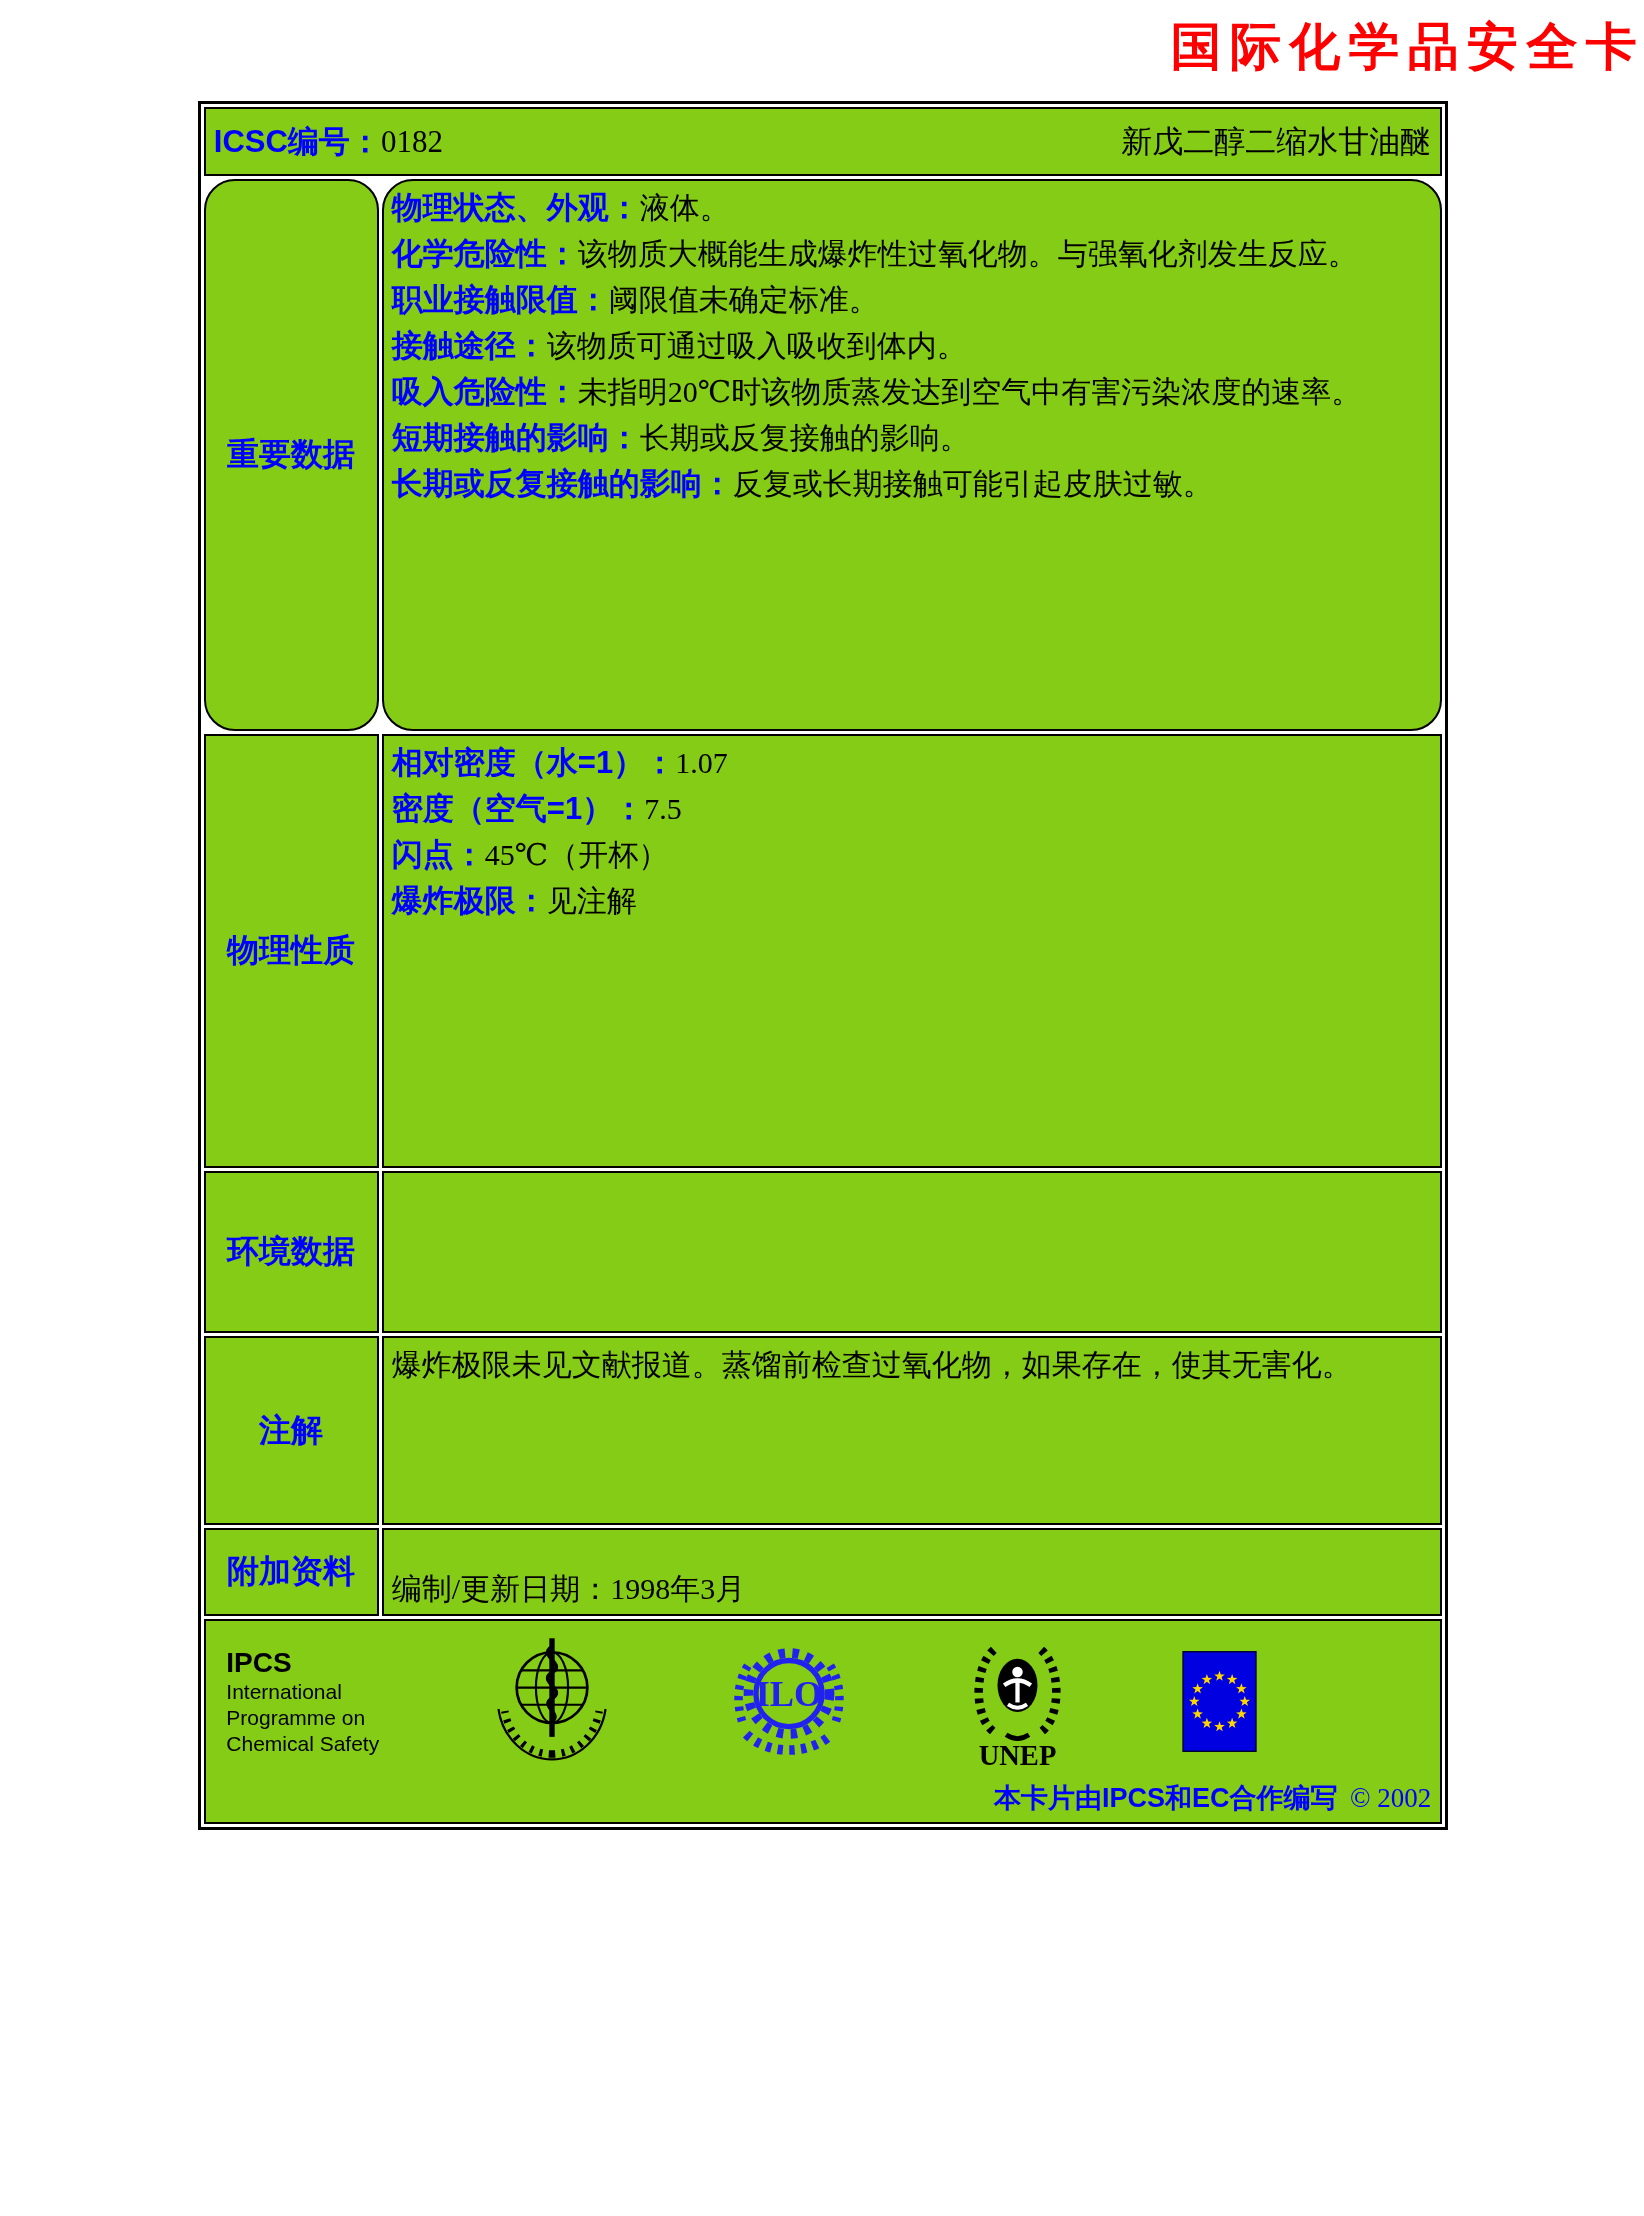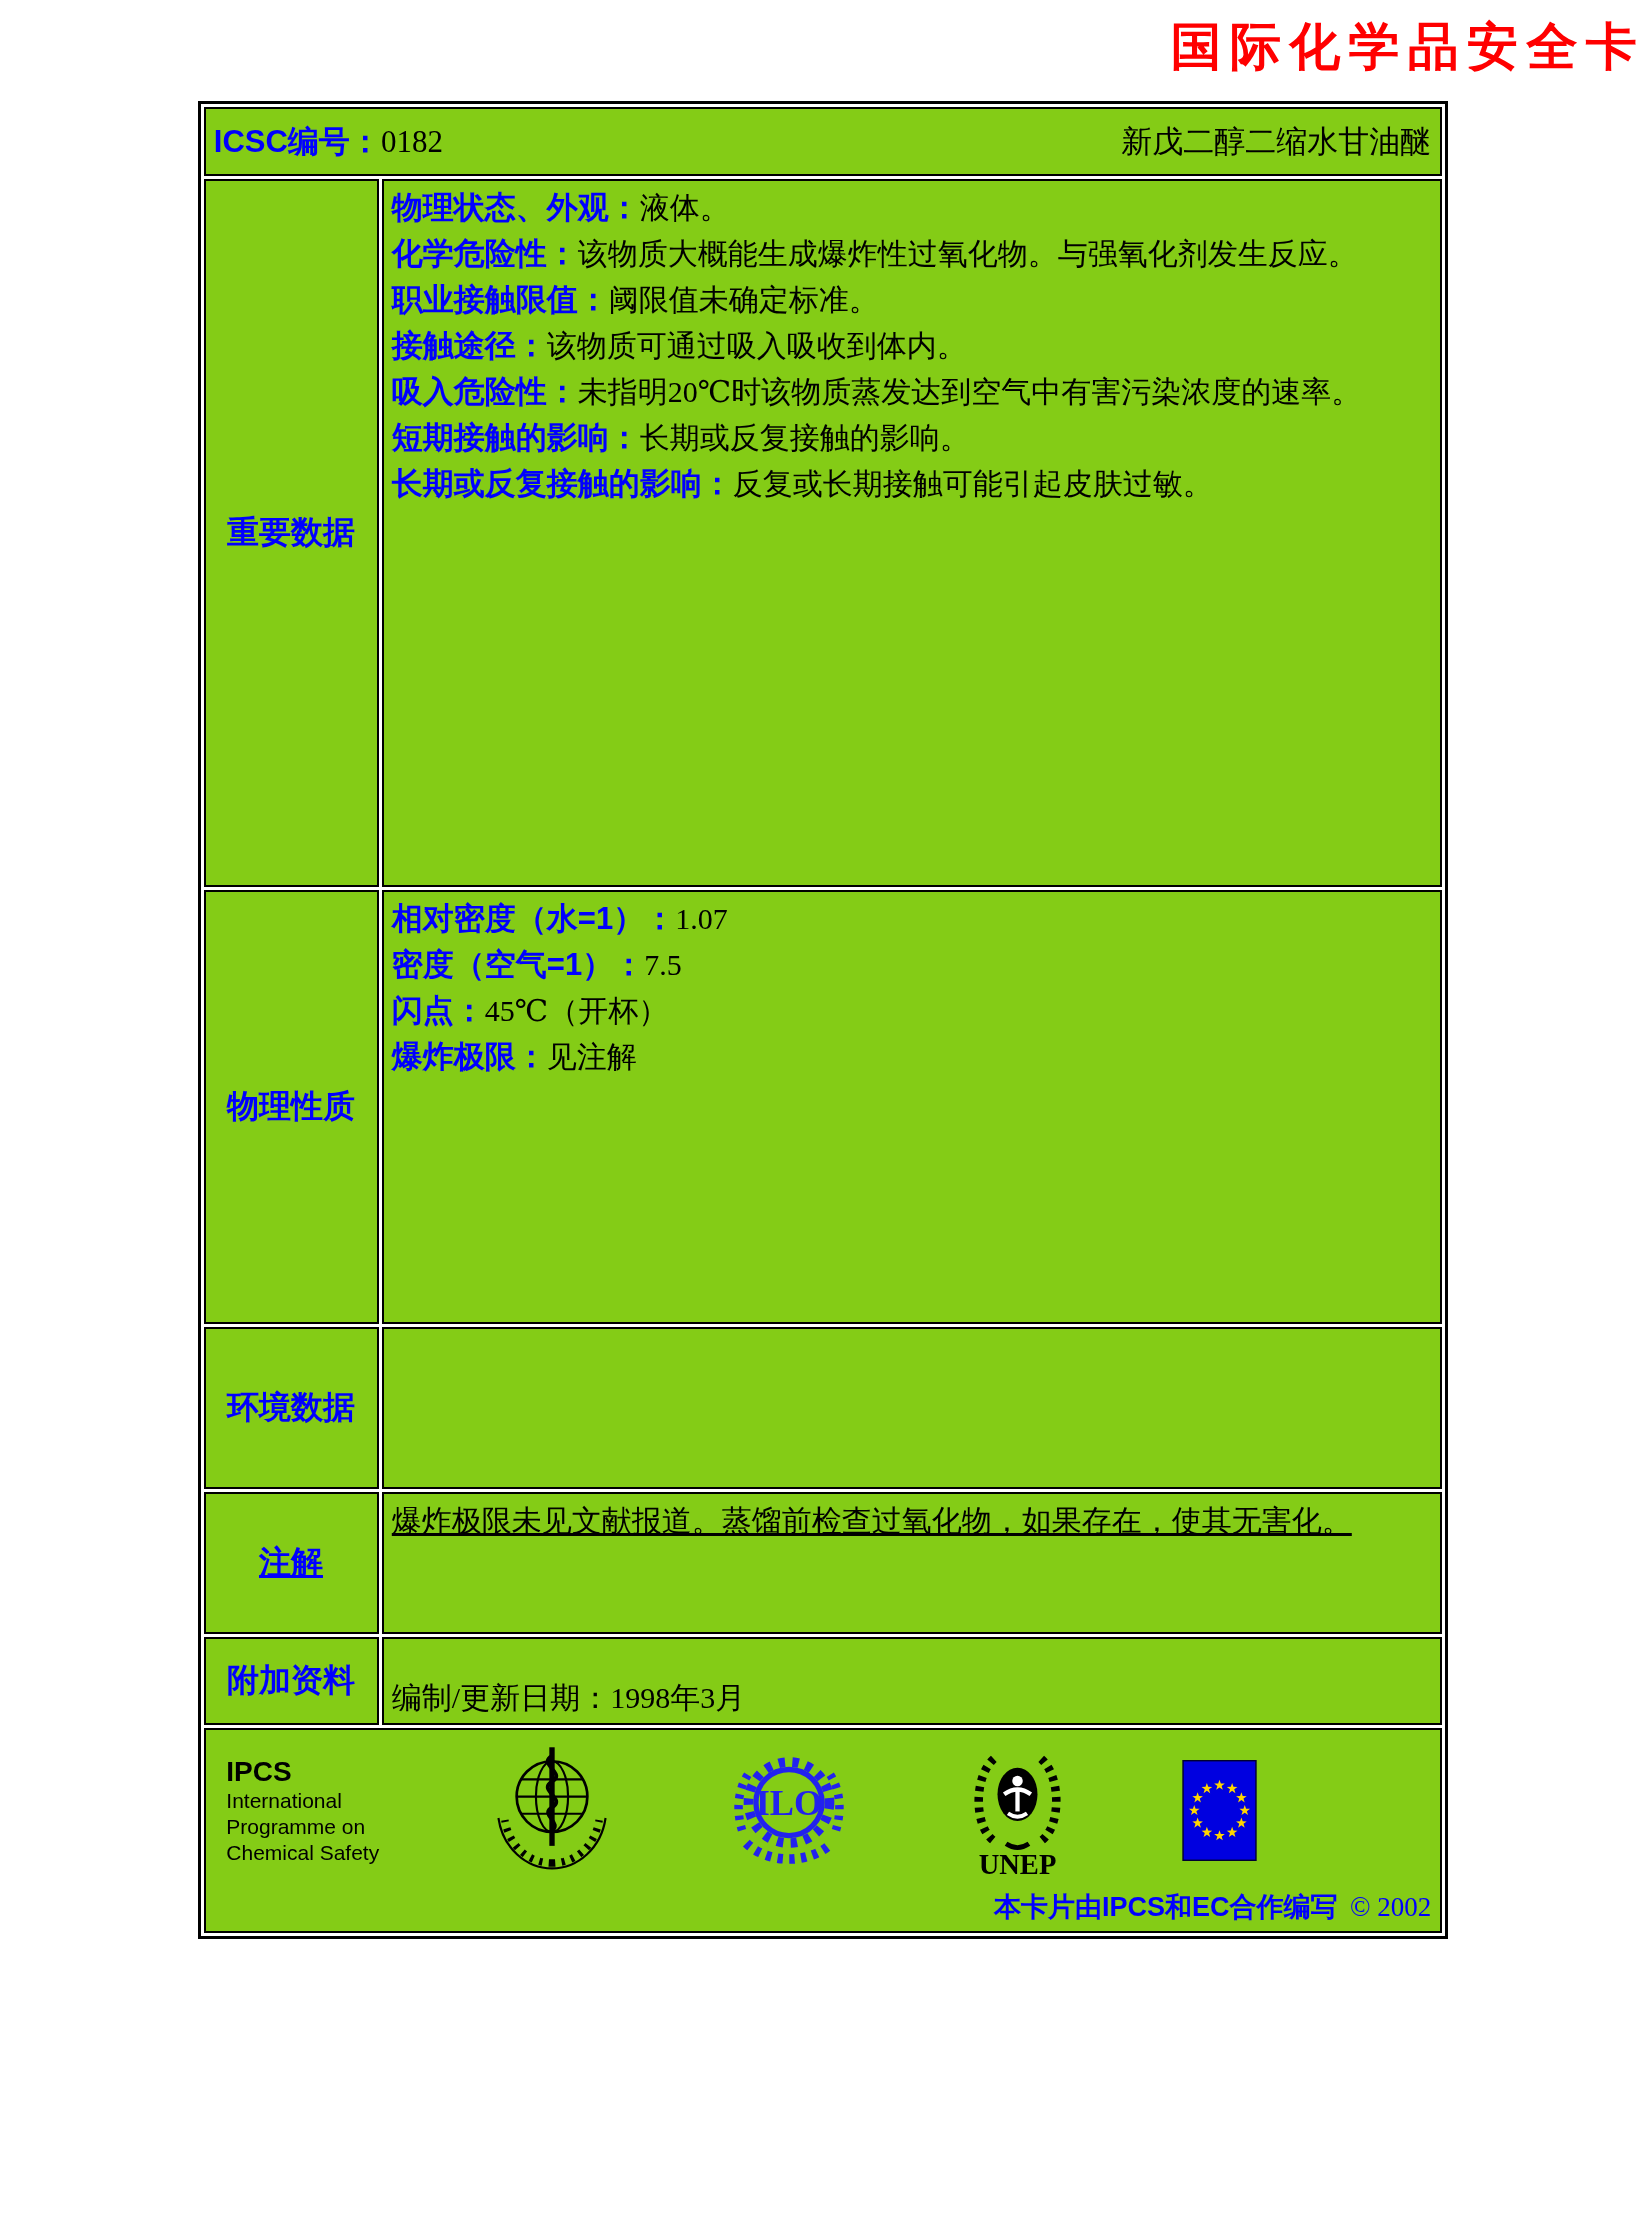--- a/index.html
+++ b/index.html
@@ -19,24 +19,24 @@
   td{
     border:2.8px solid #000;background:#84cc16;vertical-align:top;
     padding:4.2px 8.3px;box-sizing:border-box;overflow:hidden;
   }
   col.c-label{width:175px;}
   td.section-label{
     text-align:center;vertical-align:middle;color:#0000ff;font-weight:bold;
     font-family:"Liberation Sans","DejaVu Sans",sans-serif;font-size:32px;padding:0 2.8px;
   }
   .row-hdr td{height:69px;vertical-align:middle;}
-  .row-important td{height:708px;}
+  .row-important td{height:552px;border-radius:31px;}
   .row-physical td{height:434px;}
   .row-env td{height:162px;}
-  .row-notes td{height:142px;text-decoration:underline;}
+  .row-notes td{height:189px;}
   .row-addl td{height:49px;vertical-align:middle;}
   .row-logos td{height:205px;vertical-align:middle;}
   .row-legal td{height:73px;vertical-align:middle;}
   .hdr-flex{display:flex;justify-content:space-between;align-items:center;font-size:31px;line-height:39px;}
   .blue-label{
     color:#0000ff;font-weight:bold;
     font-family:"Liberation Sans","DejaVu Sans",sans-serif;
   }
   .field-line{font-size:30px;line-height:46px;text-align:left;}
   .field-line .blue-label{font-size:31px;}

